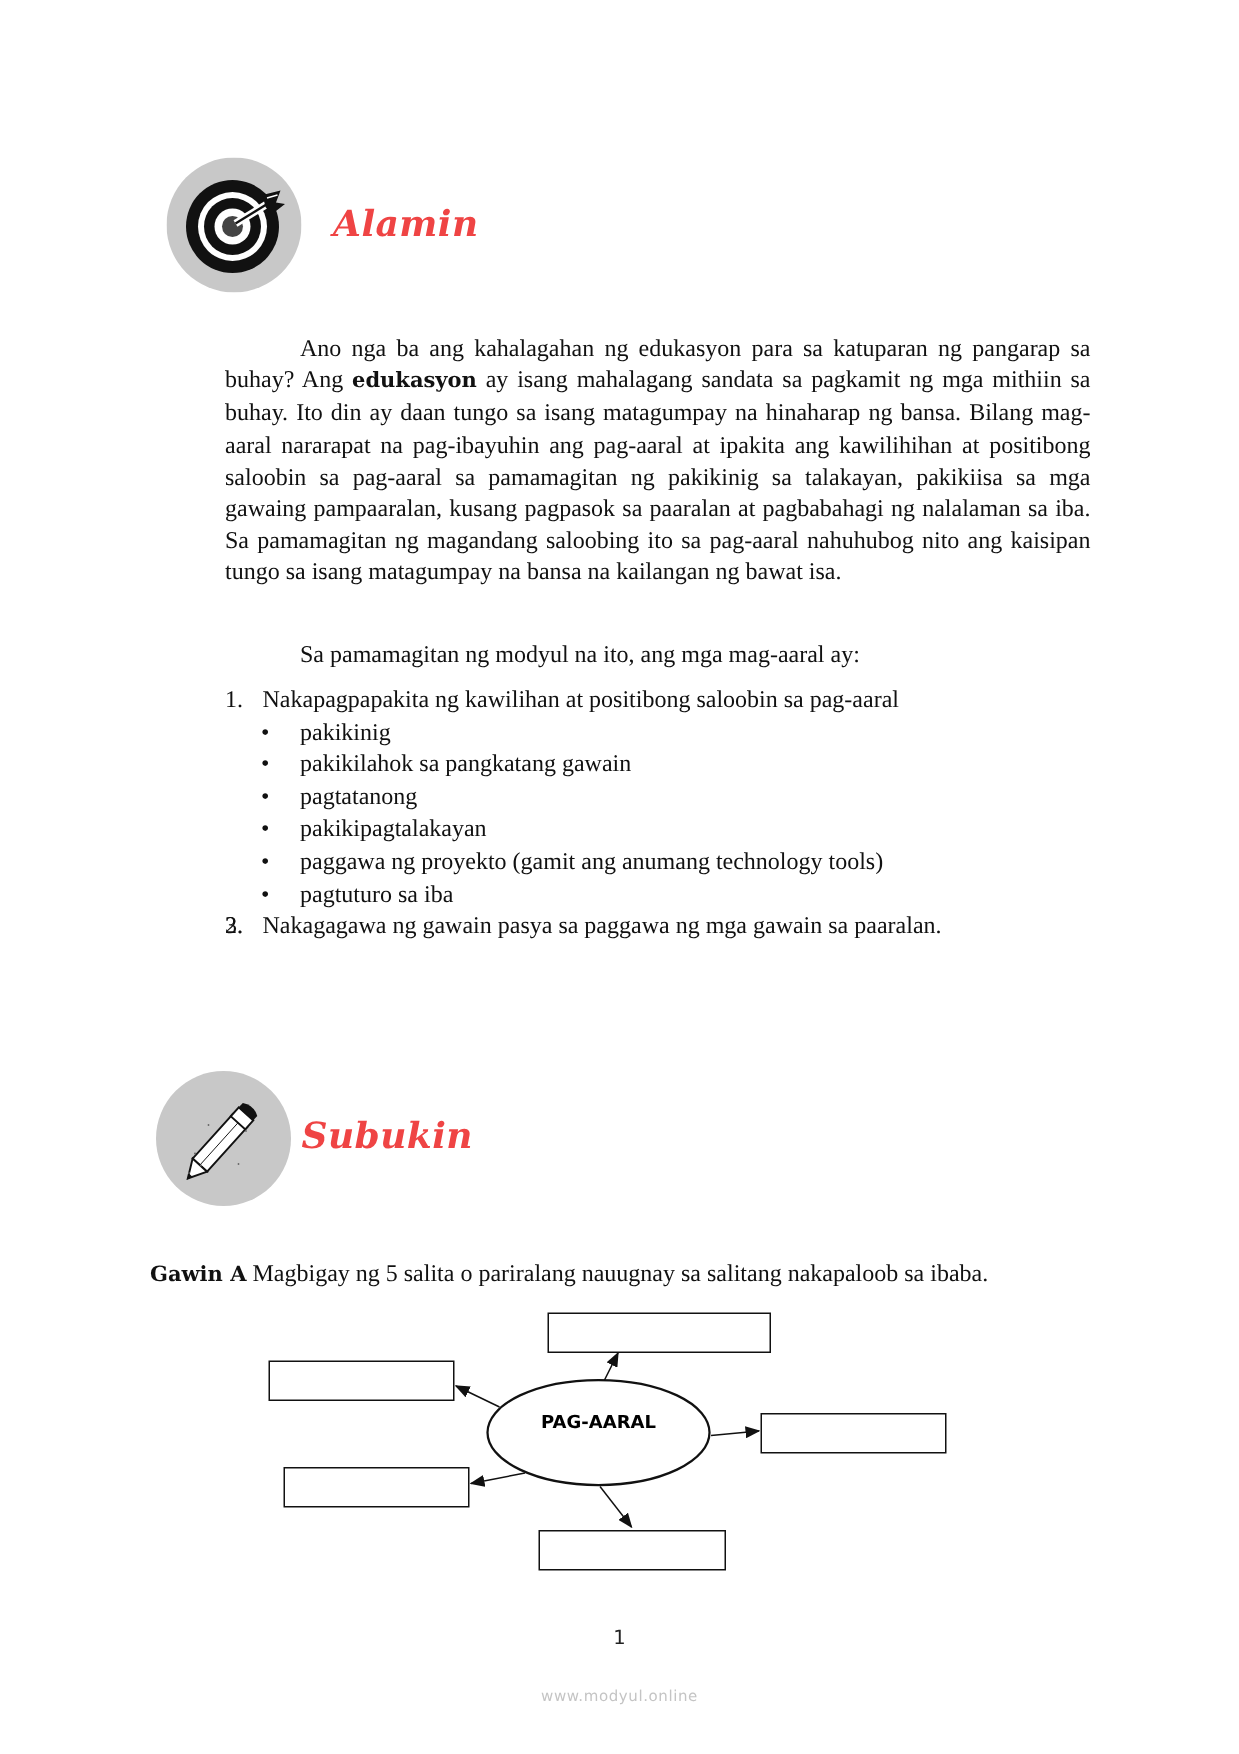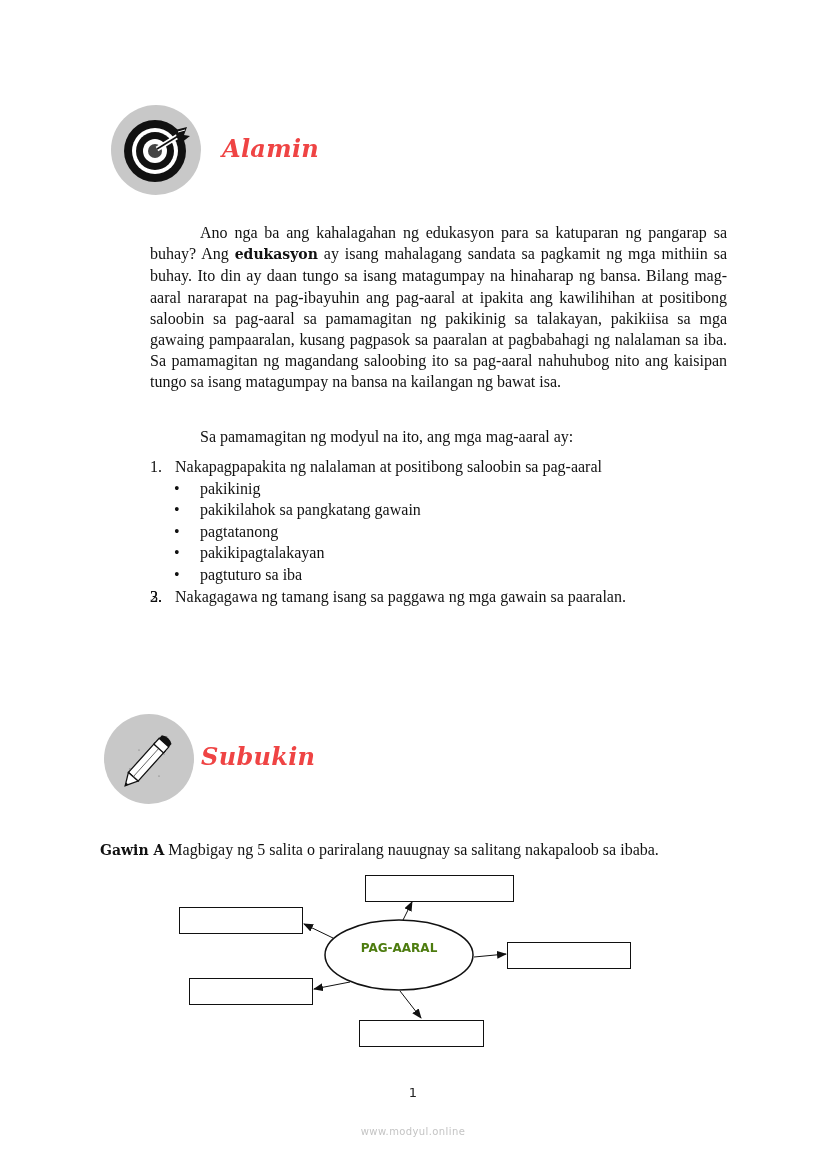--- a/index.html
+++ b/index.html
@@ -26,21 +26,21 @@
   .bullets li { position: relative; padding-left: 50px; }
   .bullets li::before { content: "\2022"; position: absolute; left: 24px; top: 0; font-size: 16px; }
 
   .gawin { position: absolute; left: 100px; width: 627px; font-family: "Liberation Serif", "DejaVu Serif", serif;
            font-size: 16px; line-height: 21px; text-align: justify; }
   .gawin .lbl { font-family: "DejaVu Serif", serif; font-weight: bold; font-size: 14px; }
 
   .diagram { position: absolute; left: 0; top: 0; width: 826px; height: 1169px; pointer-events: none; }
   .answer-box { position: absolute; border: 1.5px solid #111; background: #fff; box-sizing: border-box; pointer-events: auto; }
   .center-label { position: absolute; left: 325px; top: 941px; width: 148px; text-align: center;
-                  font-family: "DejaVu Sans", "Liberation Sans", sans-serif; font-weight: bold; font-size: 12px; color: #4d7c0f; }
+                  font-family: "DejaVu Sans", "Liberation Sans", sans-serif; font-weight: bold; font-size: 12px; color: #000000; }
 
   .page-num { position: absolute; left: 400px; top: 1085px; width: 26px; text-align: center;
               font-family: "DejaVu Sans", sans-serif; font-size: 13px; color: #222; }
   .watermark { position: absolute; left: 300px; top: 1126px; width: 226px; text-align: center;
                font-family: "DejaVu Sans", sans-serif; font-size: 10px; color: #c4c4c4; letter-spacing: 0.4px; }
 </style>
 </head>
 <body>
 
 <div class="section-icon" style="left:111px; top:105px; width:90px; height:90px;">
@@ -63,35 +63,36 @@
   <p class="indent"><span>Ano nga ba ang kahalagahan ng edukasyon para sa katuparan ng pangarap sa buhay? Ang </span><b>edukasyon</b><span> ay isang mahalagang sandata sa pagkamit ng mga mithiin sa buhay. Ito din ay daan tungo sa isang matagumpay na hinaharap ng bansa. Bilang mag-aaral nararapat na pag-ibayuhin ang pag-aaral at ipakita ang kawilihihan at positibong saloobin sa pag-aaral sa pamamagitan ng pakikinig sa talakayan, pakikiisa sa mga gawaing pampaaralan, kusang pagpasok sa paaralan at pagbabahagi ng nalalaman sa iba. Sa pamamagitan ng magandang saloobing ito sa pag-aaral nahuhubog nito ang kaisipan tungo sa isang matagumpay na bansa na kailangan ng bawat isa.</span></p>
 </div>
 
 <div class="para" style="top:426px;">
   <p class="indent">Sa pamamagitan ng modyul na ito, ang mga mag-aaral ay:</p>
 </div>
 
 <div class="list" style="top:456px;">
   <div class="num-item">
     <span class="num">1.</span>
-    <span>Nakapagpapakita ng nalalaman at positibong saloobin sa pag-aaral</span>
+    <span>Nakapagpapakita ng kawilihan at positibong saloobin sa pag-aaral</span>
   </div>
   <ul class="bullets">
     <li>pakikinig</li>
     <li>pakikilahok sa pangkatang gawain</li>
     <li>pagtatanong</li>
     <li>pakikipagtalakayan</li>
+    <li>paggawa ng proyekto (gamit ang anumang technology tools)</li>
     <li>pagtuturo sa iba</li>
   </ul>
   <div class="num-item" style="text-align:justify; text-align-last:left;">
     <span class="num">2.</span>
   </div>
   <div class="num-item">
     <span class="num">3.</span>
-    <span>Nakagagawa ng tamang isang sa paggawa ng mga gawain sa paaralan.</span>
+    <span>Nakagagawa ng gawain pasya sa paggawa ng mga gawain sa paaralan.</span>
   </div>
 </div>
 
 <div class="section-icon" style="left:104px; top:714px; width:90px; height:90px;">
   <svg width="90" height="90" viewBox="0 0 90 90">
     <circle cx="45" cy="45" r="45" fill="#c8c8c8"></circle>
     <g transform="rotate(-48 45 46)">
       <rect x="22" y="39" width="40" height="13" fill="#fff" stroke="#111" stroke-width="1.3"></rect>
       <line x1="22" y1="45.5" x2="62" y2="45.5" stroke="#111" stroke-width="0.6"></line>
       <rect x="60" y="39" width="8" height="13" fill="#fff" stroke="#111" stroke-width="1.3"></rect>

